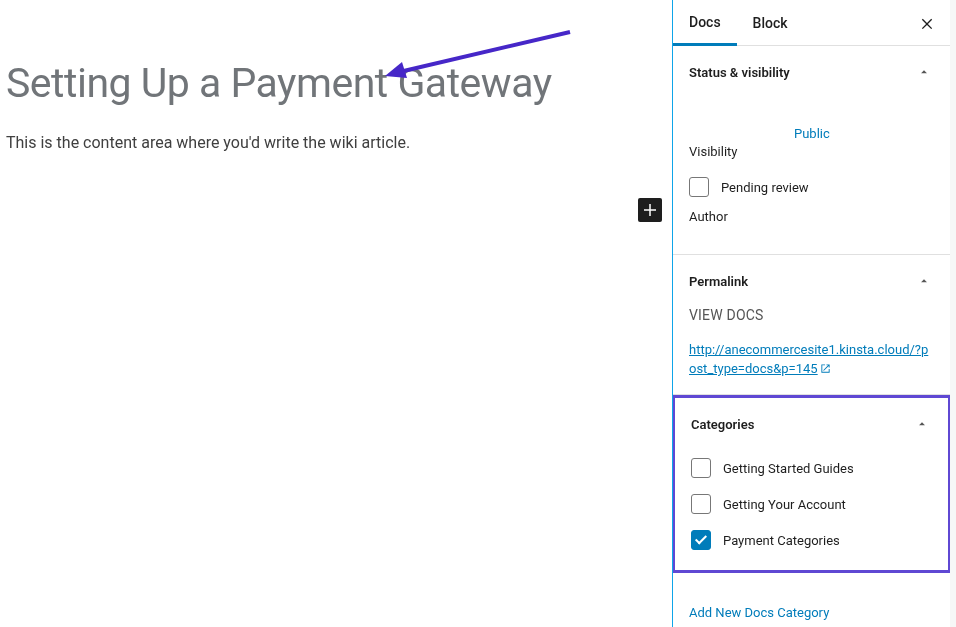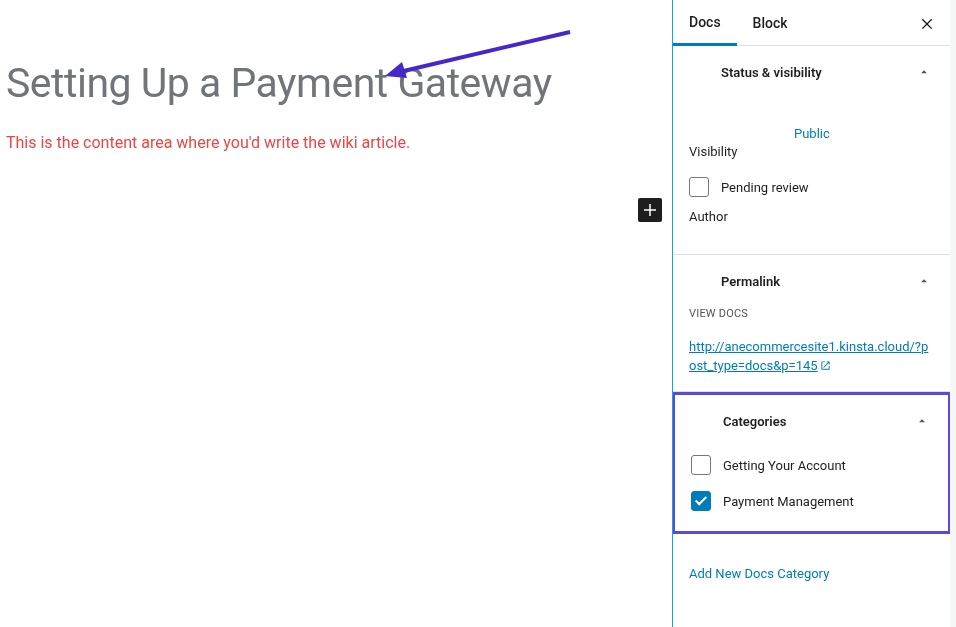--- a/index.html
+++ b/index.html
@@ -1,46 +1,46 @@
 <!DOCTYPE html>
 <html><head>
 <meta charset="utf-8">
 <style>
   * { box-sizing: border-box; margin: 0; padding: 0; }
   body { font-family: -apple-system, BlinkMacSystemFont, "Segoe UI", Roboto, sans-serif; background: #fff; color: #1e1e1e; width: 956px; height: 627px; overflow: hidden; position: relative; }
   .editor-area { position: absolute; left: 0; top: 0; width: 672px; height: 627px; padding: 7px 6px 0 6px; overflow: hidden; }
   .editor-title { font-size: 41px; font-weight: 400; color: #717579; letter-spacing: -0.5px; margin-top: 52px; }
-  .editor-content { font-size: 16px; color: #ef4444; margin-top: 26px; }
+  .editor-content { font-size: 16px; color: #404040; margin-top: 26px; }
   .add-block { position: absolute; left: 638px; top: 198px; width: 24px; height: 24px; background: #1e1e1e; display: flex; align-items: center; justify-content: center; cursor: pointer; border-radius: 2px; }
   .add-block svg { width: 18px; height: 18px; fill: #fff; }
   .arrow { position: absolute; left: 380px; top: 28px; pointer-events: none; }
   .arrow line { stroke: #4627c8; stroke-width: 4; }
   .arrow polygon { fill: #4627c8; }
   .sidebar { position: absolute; right: 0; top: 0; width: 284px; height: 627px; border-left: 1px solid #0ea5e9; background: #fff; display: flex; flex-direction: column; }
   .sidebar-scroll { flex: 1; overflow: hidden; border-right: 6px solid #f6f7f7; }
   .tabs { display: flex; align-items: center; border-bottom: 1px solid #e0e0e0; height: 46px; position: relative; }
   .tab { padding: 0 16px; height: 46px; display: flex; align-items: center; font-size: 14px; color: #1e1e1e; cursor: pointer; font-weight: 500; }
   .tab.active { border-bottom: 3px solid #007cba; margin-bottom: -1px; }
   .tab-close { position: absolute; right: 10px; top: 10px; width: 26px; height: 26px; display: flex; align-items: center; justify-content: center; cursor: pointer; }
   .tab-close svg { width: 16px; height: 16px; fill: #1e1e1e; }
   .panel { border-bottom: 1px solid #e0e0e0; }
   .panel-header { display: flex; align-items: center; justify-content: space-between; padding: 16px; cursor: pointer; }
-  .panel-header h3 { font-size: 13px; font-weight: 600; color: #1e1e1e; margin-left: 32px; }
+  .panel-header h3 { font-size: 13px; font-weight: 600; color: #1e1e1e; }
   .chev { width: 20px; height: 20px; display: flex; align-items: center; justify-content: center; }
   .chev svg { width: 14px; height: 14px; fill: #555; }
   .panel-body { padding: 0 16px 16px 16px; }
   .row { display: flex; align-items: center; padding: 10px 0; font-size: 13px; color: #1e1e1e; }
   .row .label-col { flex: 0 0 105px; margin-top: 36px; }
   .row .value-col { color: #007cba; cursor: pointer; }
   .check-row { display: flex; align-items: center; padding: 8px 0; font-size: 13px; }
   .check-row input[type="checkbox"] { appearance: none; width: 20px; height: 20px; border: 1px solid #777; border-radius: 3px; margin-right: 12px; cursor: pointer; position: relative; flex: 0 0 20px; background: #fff; }
   .check-row input[type="checkbox"]:checked { background: #007cba; border-color: #007cba; }
   .check-row input[type="checkbox"]:checked::after { content: ""; position: absolute; left: 6px; top: 2px; width: 4px; height: 9px; border: solid #fff; border-width: 0 2.5px 2.5px 0; transform: rotate(45deg); }
   .author-label { font-size: 13px; padding: 4px 0 14px 0; }
-  .view-docs-label { font-size: 11px; letter-spacing: 0.2px; color: #555; padding-bottom: 16px; }
+  .view-docs-label { font-size: 14px; letter-spacing: 0.2px; color: #555; padding-bottom: 16px; }
   .permalink-link { font-size: 13px; color: #007cba; text-decoration: underline; word-break: break-all; display: inline; }
   .ext-icon { display: inline-block; vertical-align: middle; margin-left: 2px; }
   .ext-icon svg { width: 11px; height: 11px; fill: #007cba; }
   .highlight-box { border: 3px solid #5f48d3; margin: 0 -1px; }
   .add-new-link { font-size: 13px; color: #007cba; padding: 32px 16px; display: block; cursor: pointer; }
   .cat-body { padding: 0 16px 12px 16px; }
 </style>
 </head>
 <body>
 
@@ -117,25 +117,29 @@
           <h3>Categories</h3>
           <span class="chev">
               <svg viewBox="0 0 24 24">
                 <path d="M7 14l5-5 5 5z"></path>
               </svg>
             </span>
         </div>
         <div class="cat-body">
           <div class="check-row">
             <input type="checkbox" style="">
+            <span>Getting Started Guides</span>
+          </div>
+          <div class="check-row">
+            <input type="checkbox" style="">
             <span>Getting Your Account</span>
           </div>
           <div class="check-row">
             <input type="checkbox" checked="" style="">
-            <span>Payment Management</span>
+            <span>Payment Categories</span>
           </div>
         </div>
       </div>
     </div>
 
     <a class="add-new-link">Add New Docs Category</a>
   </div>
 </div>
 
 </body></html>

